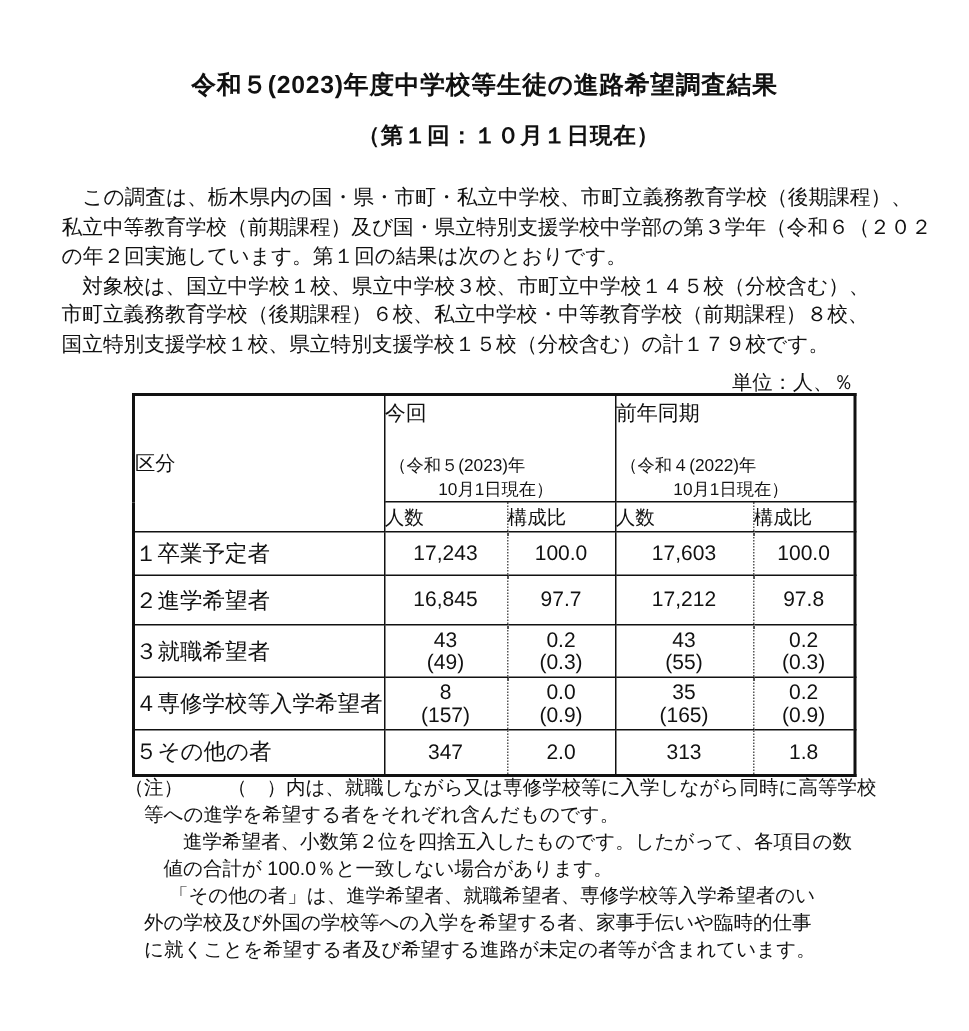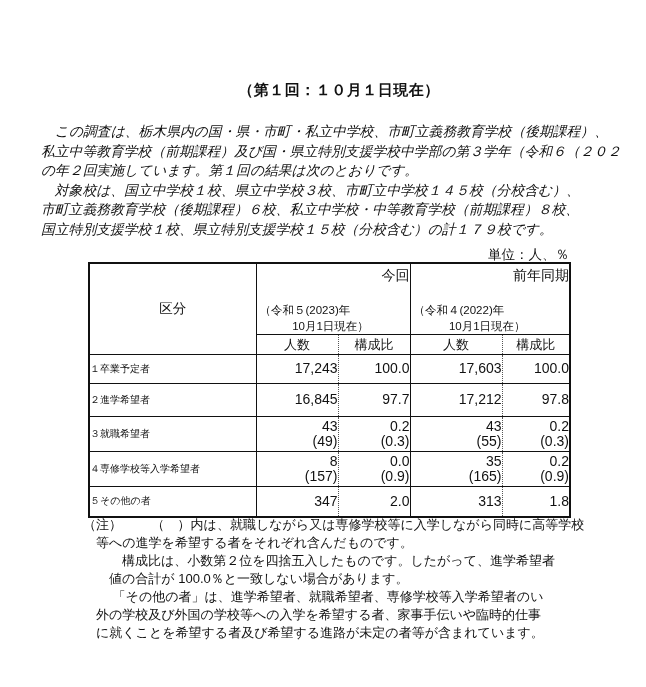--- a/index.html
+++ b/index.html
@@ -20,21 +20,21 @@
     position:absolute; top:81px; left:0; width:646px;
     text-align:center; font-size:15px; font-weight:700; letter-spacing:.5px;
     white-space:pre;
     padding-left:16px;
   }
 
   .bodytext {
     position:absolute; top:122px; left:41px; width:600px;
     font-size:13.8px;
   }
-  .bodytext .line { line-height:19.6px; white-space:pre;font-style:italic; }
+  .bodytext .line { line-height:19.6px; white-space:pre; }
 
   .notes {
     position:absolute; top:516px; left:83px; width:540px;
     font-size:13px;
   }
   .notes .line { line-height:18px; white-space:pre; }
 
   .ul { text-decoration:underline; text-underline-offset:3px; }
 
   .unit {
@@ -52,50 +52,51 @@
   table.survey col.c-label { width:167px; }
   table.survey col.c-n1 { width:82px; }
   table.survey col.c-r1 { width:72px; }
   table.survey col.c-n2 { width:92px; }
   table.survey col.c-r2 { width:68px; }
 
   table.survey th, table.survey td {
     border:1px solid #111; padding:0; font-weight:400; vertical-align:middle;
   }
   th.group { height:50px; vertical-align:top; }
-  th.group .g-title { text-align:right; font-size:14px; margin-top:3px; white-space:pre; }
+  th.group .g-title { text-align:left; font-size:14px; margin-top:3px; white-space:pre; }
   th.group .g-era   { text-align:left; font-size:11.5px; padding-left:3px; margin-top:18px; white-space:pre; }
   th.group .g-date  { text-align:center; font-size:11.5px; padding-right:5px; margin-top:1px; white-space:pre; }
 
   th.cat {
-    text-align:center; padding-left:7px; font-size:13.5px; white-space:pre;
-  }
-  tr.subhead th { height:19px; font-size:13px; text-align:center; white-space:pre; }
-
-  td.lbl { text-align:left; padding-left:7px; font-size:10px; white-space:pre; }
-  td.num { text-align:right; font-size:14px; }
+    text-align:left; padding-left:7px; font-size:13.5px; white-space:pre;
+  }
+  tr.subhead th { height:19px; font-size:13px; text-align:left; white-space:pre; }
+
+  td.lbl { text-align:left; padding-left:7px; font-size:15px; white-space:pre; }
+  td.num { text-align:center; font-size:14px; }
   td.num div { line-height:15.5px; white-space:pre; }
   td.c0, td.c2 { padding-right:5px; }
   td.c1, td.c3 { padding-right:6px; }
 
   
   .dot-r { border-right:1px dotted #555 !important; }
   .dot-l { border-left:1px dotted #555 !important; }
   .solid-l { border-left:1.5px solid #111 !important; }
 
   tr.row-h30 { height:29px; }
   tr.row-h33 { height:33px; }
   tr.row-h35 { height:35px;margin-left:25px; }
   tr.row-h31 { height:30px; }
 </style>
 </head>
 <body>
 
 <div class="page">
 
+  <div class="title">令和５(2023)年度中学校等生徒の進路希望調査結果</div>
   <div class="subtitle">（第１回：１０月１日現在）</div>
 
   <div class="bodytext">
       <div class="line"><span>　この調査は、栃木県内の国・県・市町・私立中学校、市町立義務教育学校（後期課程）、</span></div>
       <div class="line"><span>私立中等教育学校（前期課程）及び国・県立特別支援学校中学部の第３学年（令和６（２０２</span></div>
       <div class="line"><span>の年２回実施しています。第１回の結果は次のとおりです。</span></div>
       <div class="line"><span>　対象校は、国立中学校１校、県立中学校３校、市町立中学校１４５校（分校含む）、</span></div>
       <div class="line"><span>市町立義務教育学校（後期課程）６校、私立中学校・中等教育学校（前期課程）８校、</span></div>
       <div class="line"><span>国立特別支援学校１校、県立特別支援学校１５校（分校含む）の計１７９校です。</span></div>
     </div>
@@ -214,20 +215,20 @@
           <td class="num c3 dot-l">
             <div>1.8</div>
           </td>
         </tr>
       </tbody>
   </table>
 
   <div class="notes">
       <div class="line"><span>（注）　　 （　）内は、就職しながら又は専修学校等に入学しながら同時に高等学校</span></div>
       <div class="line"><span>　等への進学を希望する者をそれぞれ含んだものです。</span></div>
-      <div class="line"><span>　　　構成比は、小数第２位を四捨五入したものです。したがって、進学希望者</span></div>
+      <div class="line"><span>　　　進学希望者、小数第２位を四捨五入したものです。したがって、各項目の数</span></div>
       <div class="line"><span>　　値の合計が 100.0％と一致しない場合があります。</span></div>
       <div class="line"><span>　　 「その他の者」は、進学希望者、就職希望者、専修学校等入学希望者のい</span></div>
       <div class="line"><span>　外の学校及び外国の学校等への入学を希望する者、家事手伝いや臨時的仕事</span></div>
       <div class="line"><span>　に就くことを希望する者及び希望する進路が未定の者等が含まれています。</span></div>
     </div>
 
 </div>
 
 </body></html>

